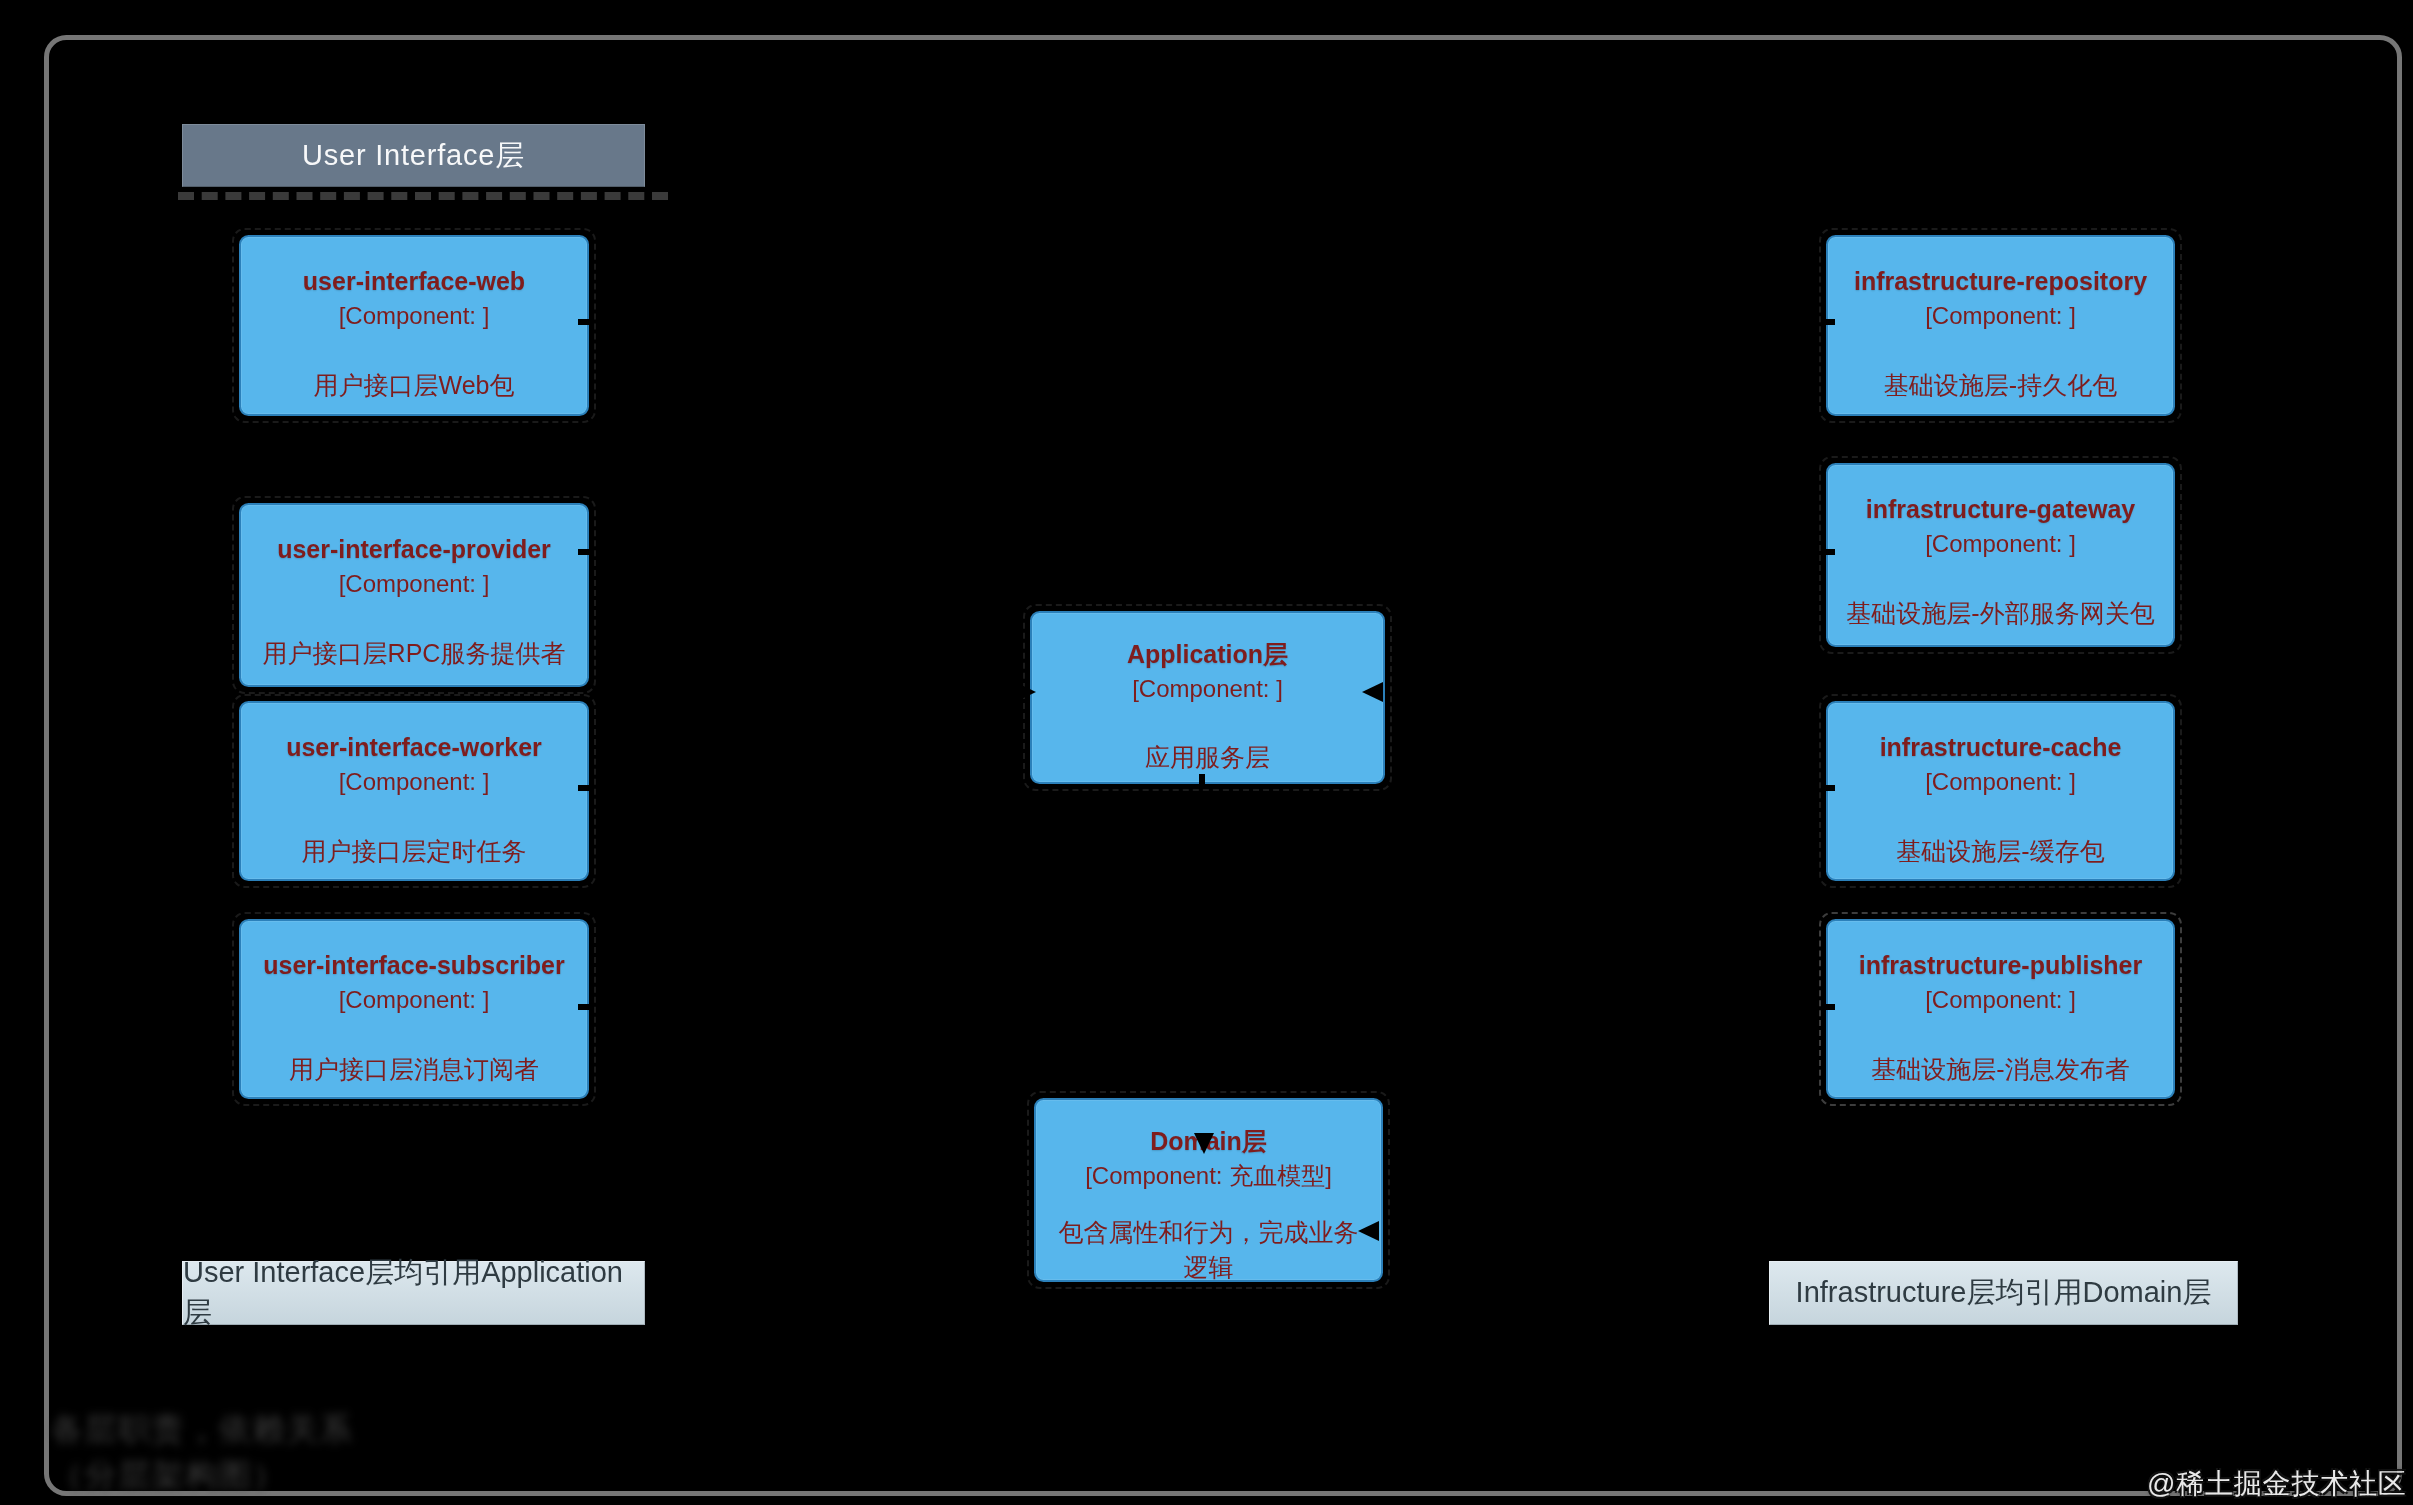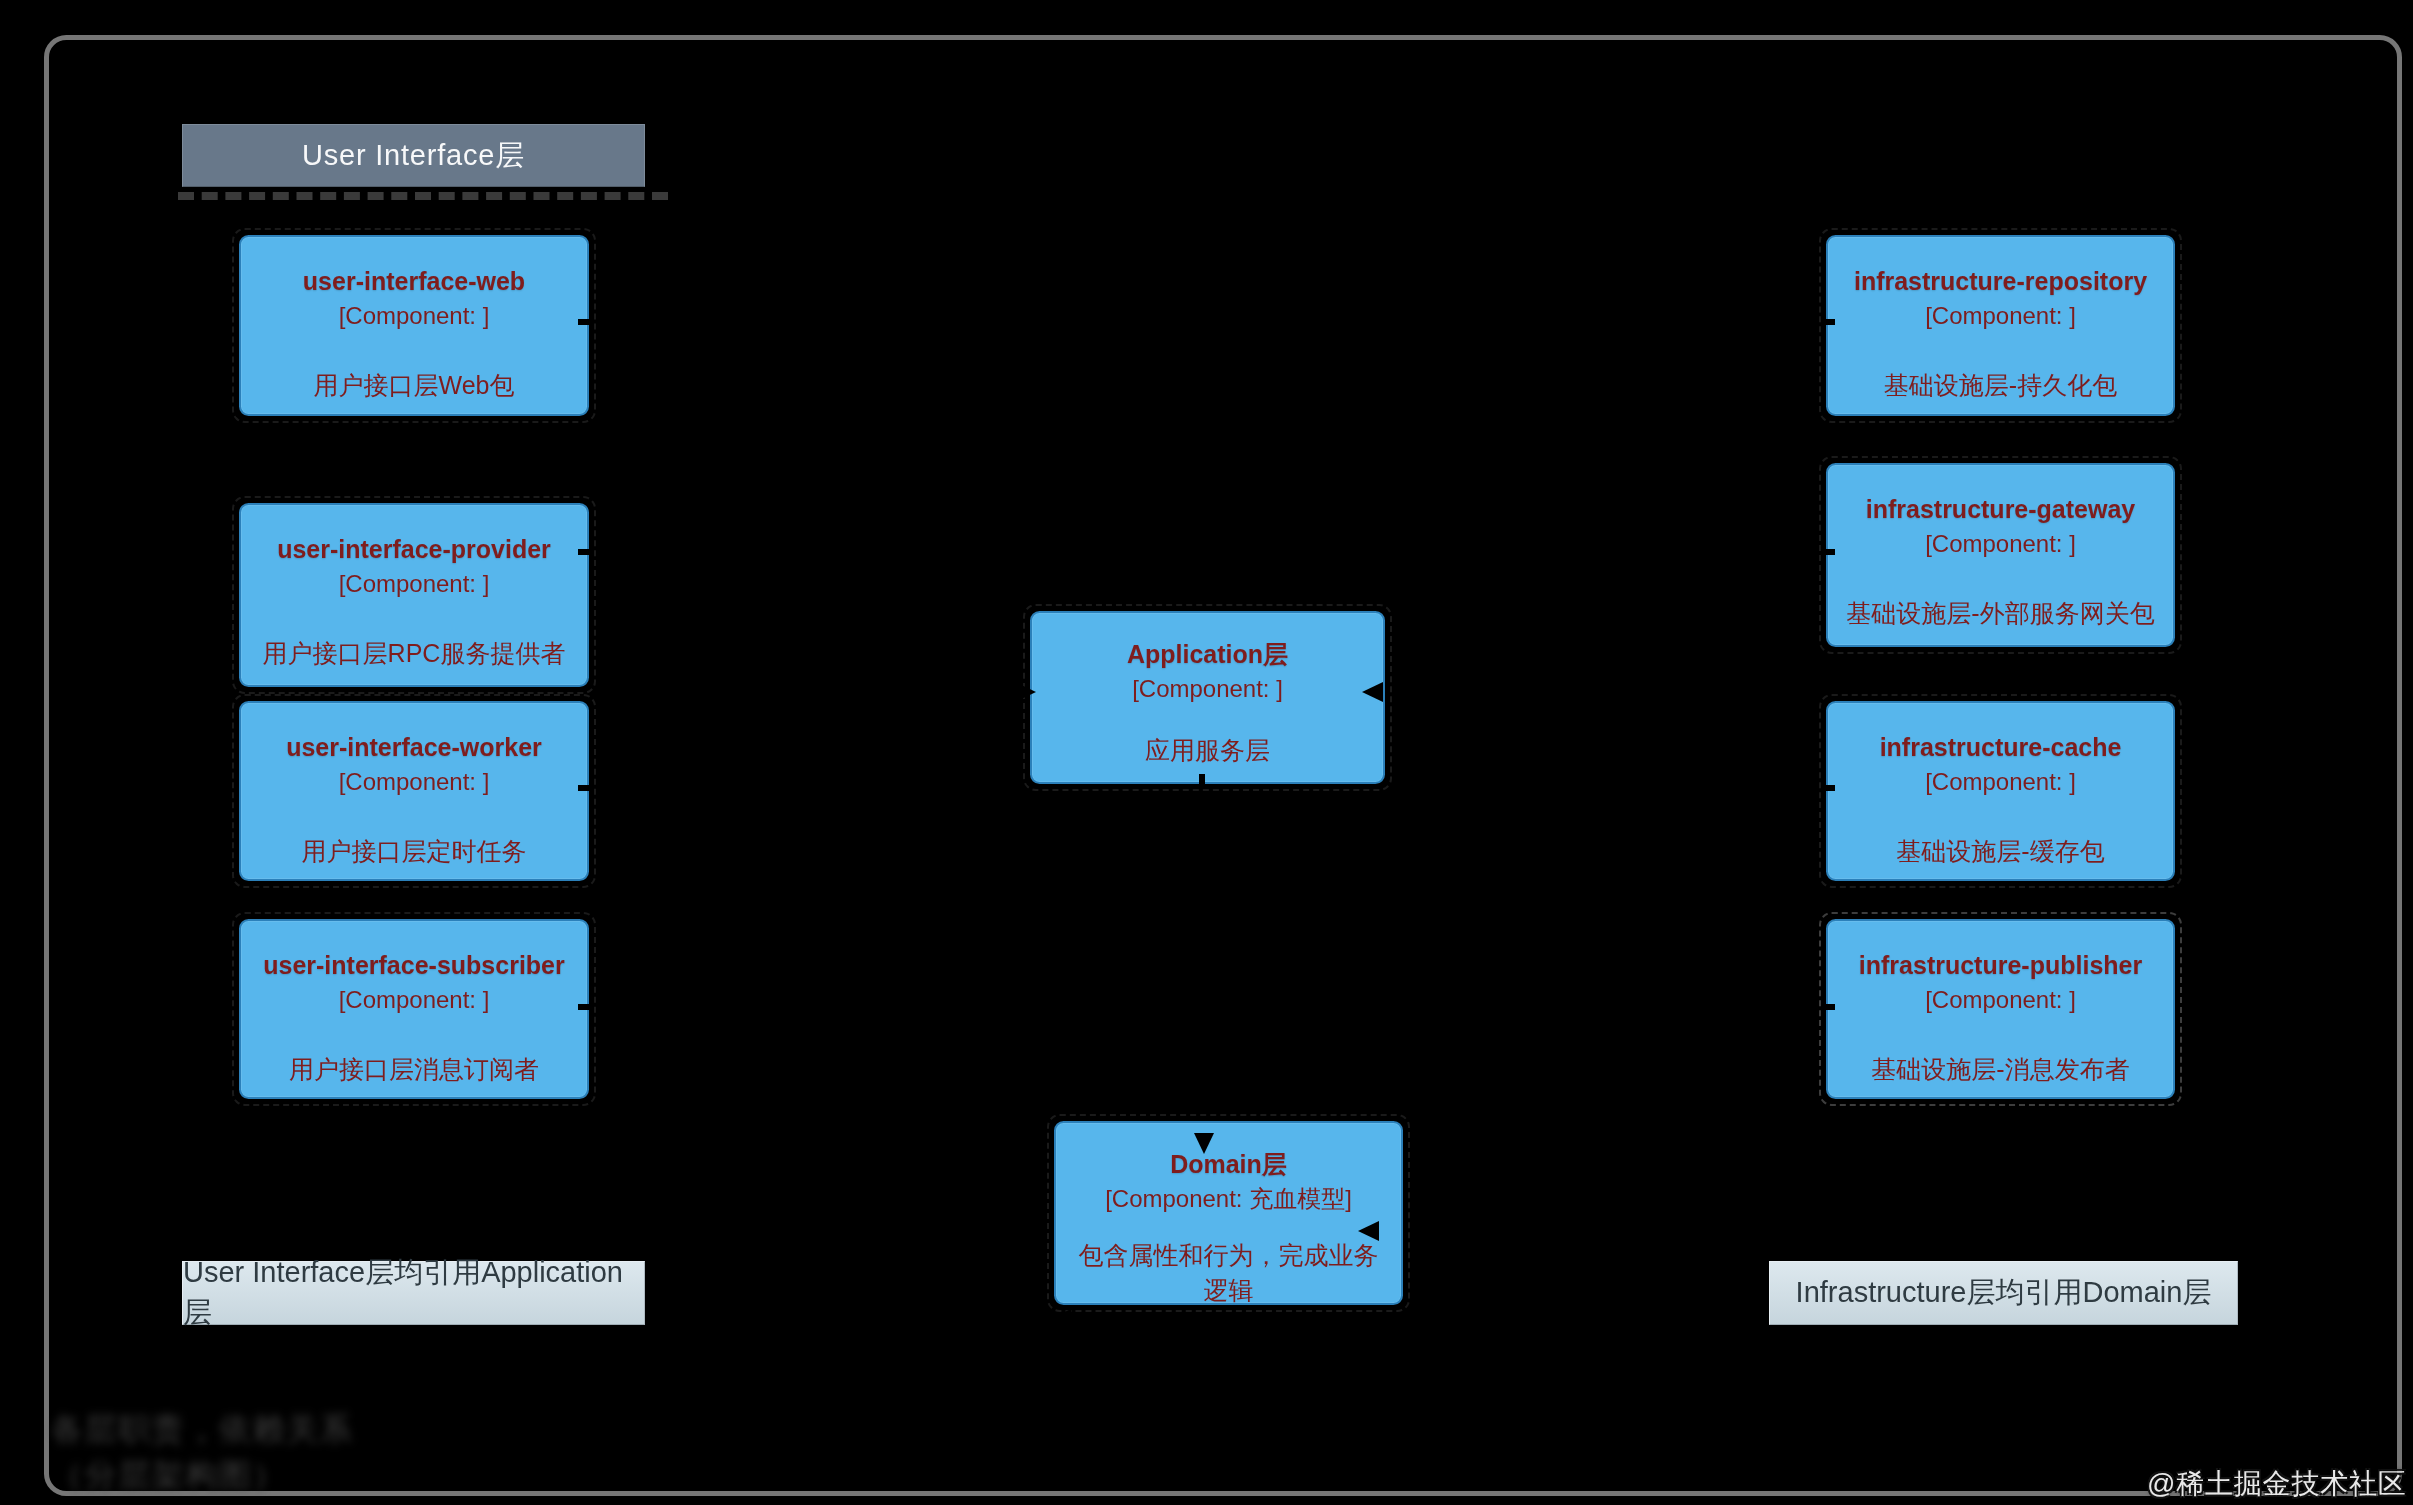--- a/index.html
+++ b/index.html
@@ -92,24 +92,24 @@
     <div class="cbox-desc">用户接口层消息订阅者</div>
   </div>
 
   <div class="note" style="left:182px;top:1261px;width:461px;">
     <span>User Interface层均引用Application层</span>
   </div>
 
   <div class="cbox center" style="left:1030px;top:611px;width:351px;height:169px;">
     <div class="cbox-title">Application层</div>
     <div class="cbox-comp">[Component: ]</div>
-    <div class="cbox-desc" style="margin-top:27px;">应用服务层</div>
+    <div class="cbox-desc" style="margin-top:34px;">应用服务层</div>
   </div>
 
-  <div class="cbox center" style="left:1034px;top:1121px;width:345px;height:180px;margin-left:20px;">
+  <div class="cbox center" style="left:1034px;top:1098px;width:345px;height:180px;">
     <div class="cbox-title">Domain层</div>
     <div class="cbox-comp">[Component: 充血模型]</div>
     <div class="cbox-desc" style="margin-top:22.3px;">包含属性和行为，完成业务逻辑</div>
   </div>
 
 
   <div class="cbox" style="left:1826px;top:235px;width:345px;height:177px;">
     <div class="cbox-title">infrastructure-repository</div>
     <div class="cbox-comp">[Component: ]</div>
     <div class="cbox-desc">基础设施层-持久化包</div>

